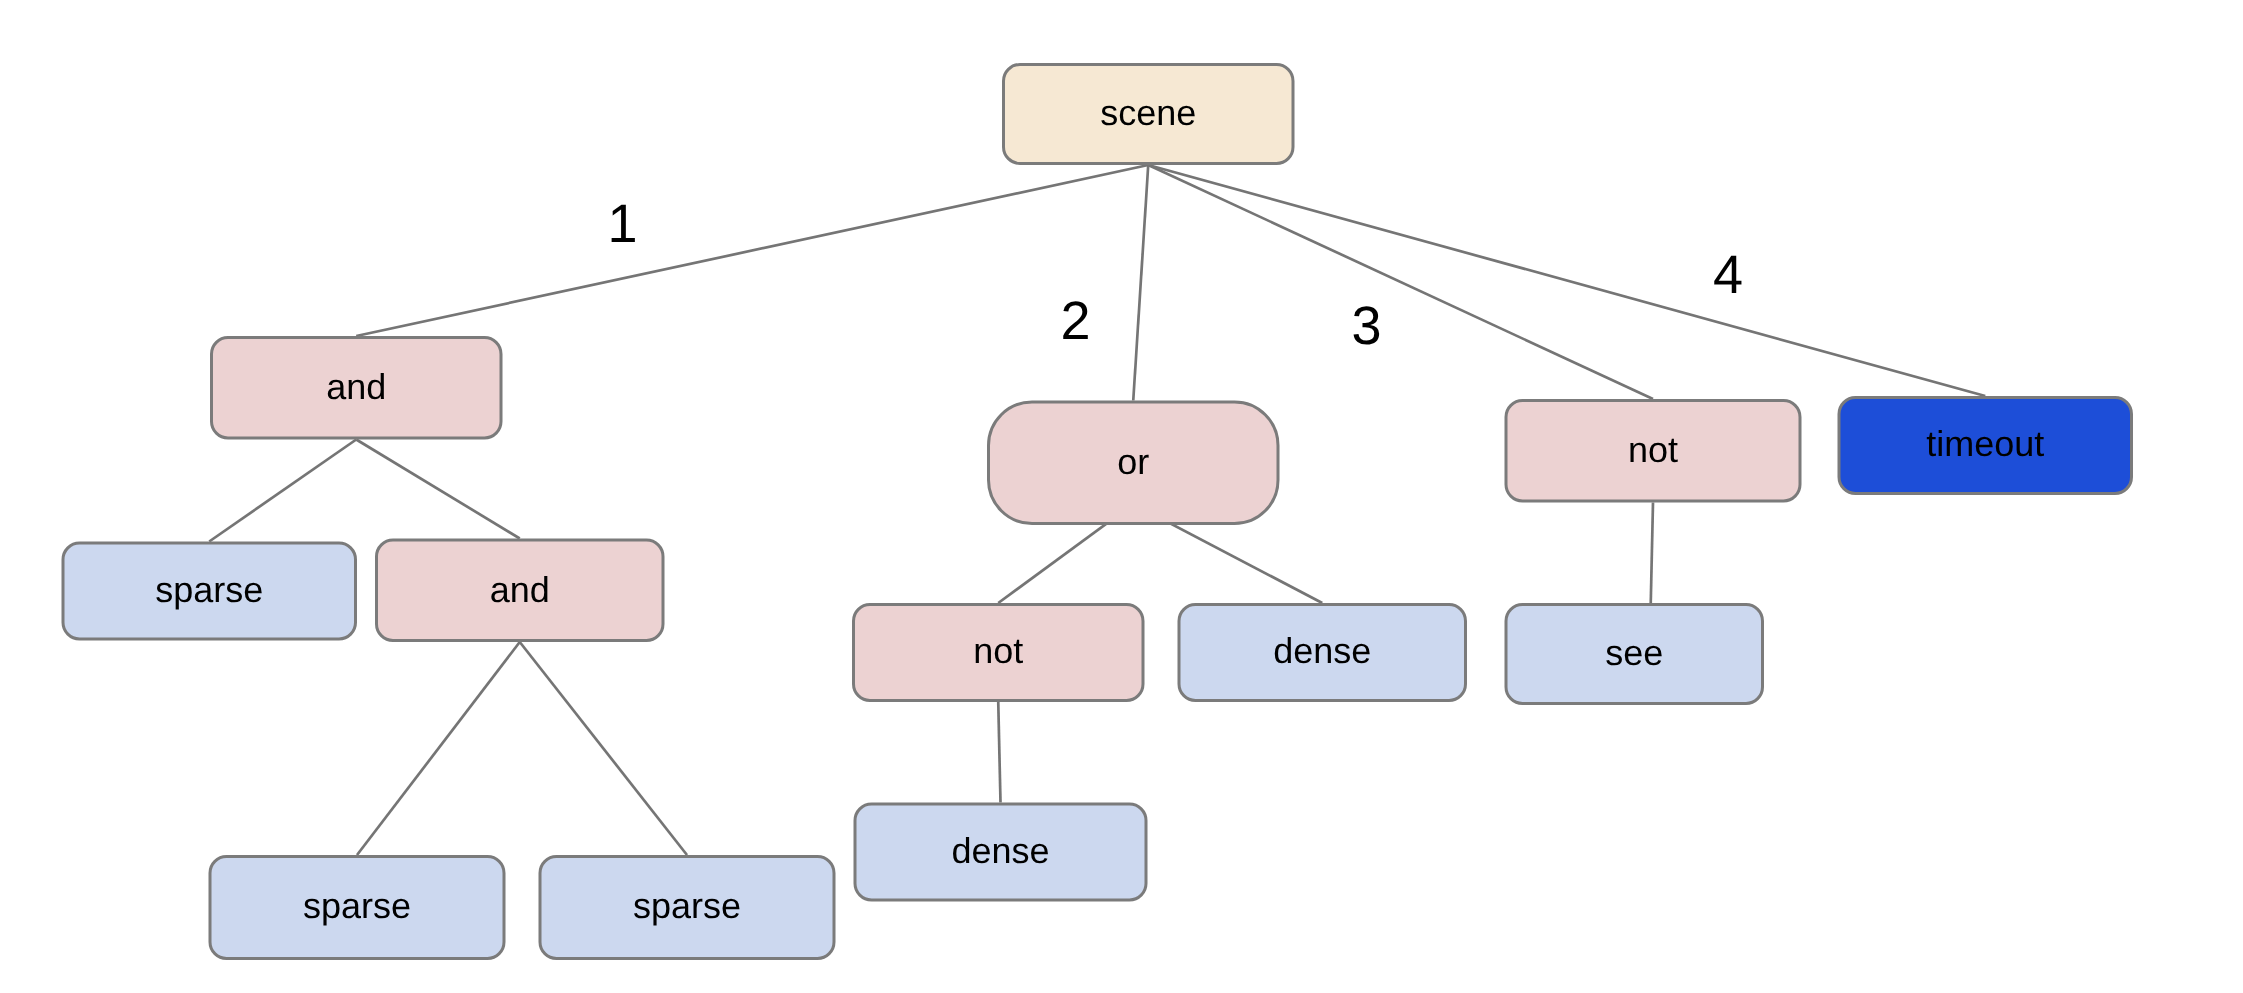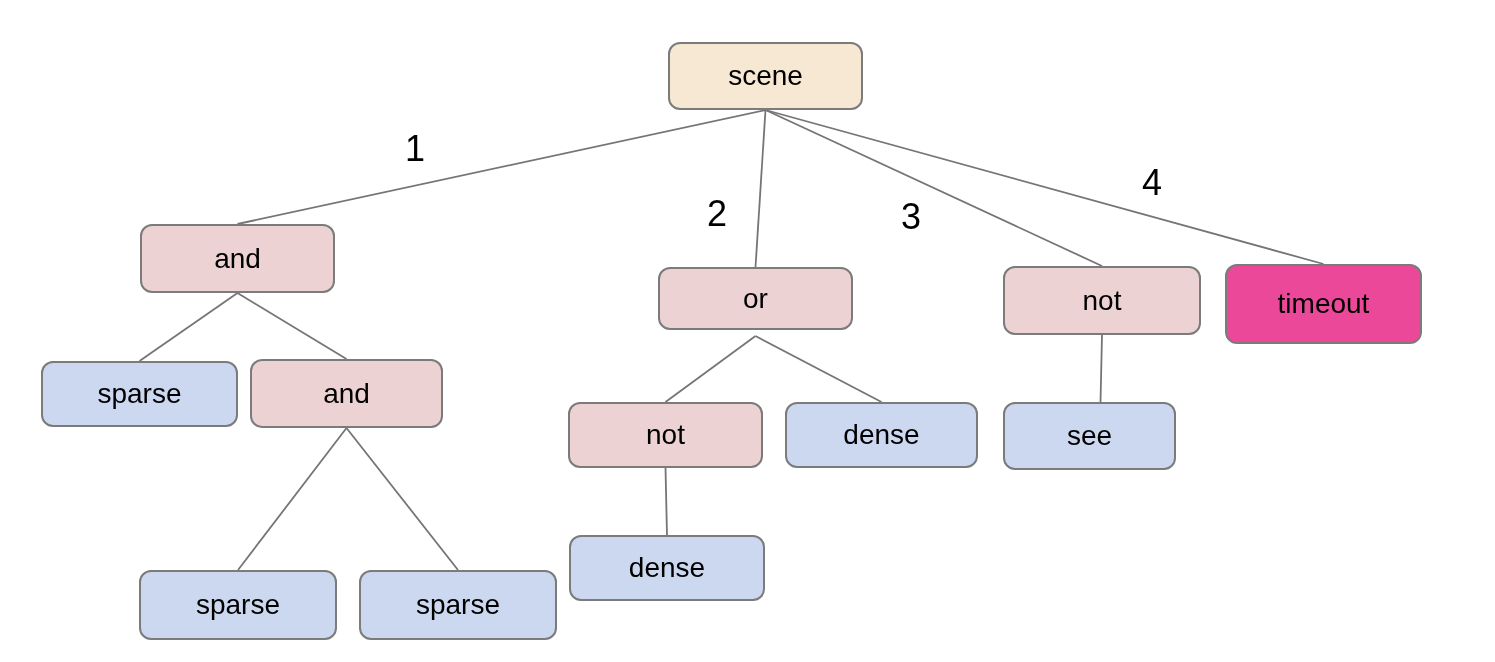--- a/index.html
+++ b/index.html
@@ -23,21 +23,21 @@
     height: 662px;
   }
   .node {
     position: absolute;
     box-sizing: border-box;
     border: 2px solid #f97316;
     border-radius: 12px;
     display: flex;
     align-items: center;
     justify-content: center;
-    font-size: 28px;
+    font-size: 24px;
     color: #000000;
     line-height: 1;
     user-select: none;
     text-align: center;
   }
   .edge-label {
     position: absolute;
     transform: translate(-50%, -50%);
     font-size: 36px;
     color: #000000;
@@ -58,23 +58,23 @@
       <line x1="237.5" y1="293" x2="346.5" y2="359" stroke="#757575" stroke-width="1.8"></line>
       <line x1="346.5" y1="428" x2="238" y2="570" stroke="#757575" stroke-width="1.8"></line>
       <line x1="346.5" y1="428" x2="458" y2="570" stroke="#757575" stroke-width="1.8"></line>
       <line x1="755.5" y1="336" x2="665.5" y2="402" stroke="#757575" stroke-width="1.8"></line>
       <line x1="755.5" y1="336" x2="881.5" y2="402" stroke="#757575" stroke-width="1.8"></line>
       <line x1="665.5" y1="468" x2="667" y2="535" stroke="#757575" stroke-width="1.8"></line>
       <line x1="1102" y1="335" x2="1100.5" y2="402" stroke="#757575" stroke-width="1.8"></line>
     </svg>
 <div class="node" style="left: 668px; top: 42px; width: 195px; height: 68px; background: rgb(246, 232, 211); border-color: rgb(123, 123, 123); color: rgb(0, 0, 0);">scene</div>
     <div class="node" style="left: 140px; top: 224px; width: 195px; height: 69px; background: rgb(236, 210, 210); border-color: rgb(123, 123, 123); color: rgb(0, 0, 0);">and</div>
-    <div class="node" style="left: 658px; top: 267px; width: 195px; height: 63px; background: rgb(236, 210, 210); border-color: rgb(123, 123, 123); color: rgb(0, 0, 0);">or</div>
+    <div class="node" style="left: 658px; top: 267px; width: 195px; height: 83px; background: rgb(236, 210, 210); border-color: rgb(123, 123, 123); color: rgb(0, 0, 0); border-radius: 30px;">or</div>
     <div class="node" style="left: 1003px; top: 266px; width: 198px; height: 69px; background: rgb(236, 210, 210); border-color: rgb(123, 123, 123); color: rgb(0, 0, 0);">not</div>
-    <div class="node" style="left: 1225px; top: 264px; width: 197px; height: 80px; background: #ec4899; border-color: rgb(123, 123, 123); color: rgb(0, 0, 0);">timeout</div>
+    <div class="node" style="left: 1225px; top: 264px; width: 197px; height: 66px; background: #1d4ed8; border-color: rgb(123, 123, 123); color: rgb(0, 0, 0);">timeout</div>
     <div class="node" style="left: 41px; top: 361px; width: 197px; height: 66px; background: rgb(204, 216, 239); border-color: rgb(123, 123, 123); color: rgb(0, 0, 0);">sparse</div>
     <div class="node" style="left: 250px; top: 359px; width: 193px; height: 69px; background: rgb(236, 210, 210); border-color: rgb(123, 123, 123); color: rgb(0, 0, 0);">and</div>
     <div class="node" style="left: 568px; top: 402px; width: 195px; height: 66px; background: rgb(236, 210, 210); border-color: rgb(123, 123, 123); color: rgb(0, 0, 0);">not</div>
     <div class="node" style="left: 785px; top: 402px; width: 193px; height: 66px; background: rgb(204, 216, 239); border-color: rgb(123, 123, 123); color: rgb(0, 0, 0);">dense</div>
     <div class="node" style="left: 1003px; top: 402px; width: 173px; height: 68px; background: rgb(204, 216, 239); border-color: rgb(123, 123, 123); color: rgb(0, 0, 0);">see</div>
     <div class="node" style="left: 139px; top: 570px; width: 198px; height: 70px; background: rgb(204, 216, 239); border-color: rgb(123, 123, 123); color: rgb(0, 0, 0);">sparse</div>
     <div class="node" style="left: 359px; top: 570px; width: 198px; height: 70px; background: rgb(204, 216, 239); border-color: rgb(123, 123, 123); color: rgb(0, 0, 0);">sparse</div>
     <div class="node" style="left: 569px; top: 535px; width: 196px; height: 66px; background: rgb(204, 216, 239); border-color: rgb(123, 123, 123); color: rgb(0, 0, 0);">dense</div>
     <div class="edge-label" style="left: 415px; top: 149px; color: rgb(0, 0, 0);">1</div>
     <div class="edge-label" style="left: 717px; top: 214px; color: rgb(0, 0, 0);">2</div>

